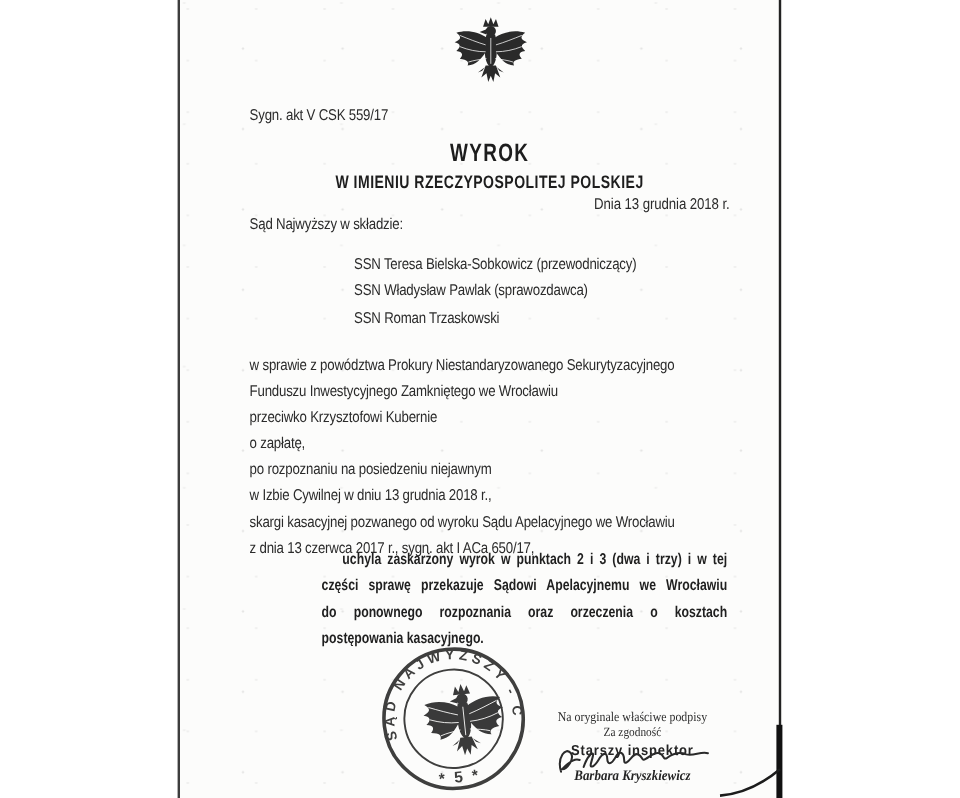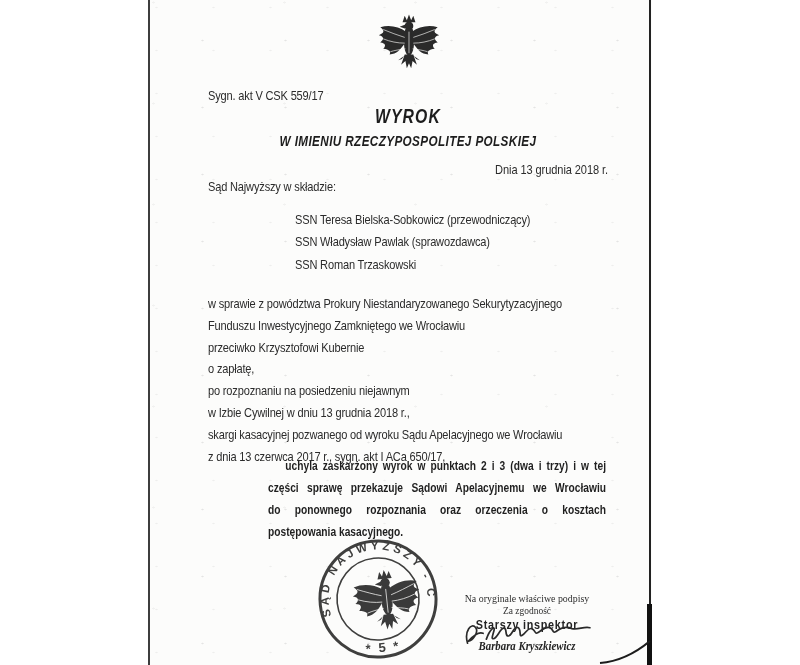--- a/index.html
+++ b/index.html
@@ -23,21 +23,21 @@
   .edge-left{position:absolute;left:148px;top:0;width:2px;height:665px;background:#3d3d3d;}
   .edge-right{position:absolute;left:649px;top:0;width:2px;height:665px;background:#222;}
   .edge-right-thick{position:absolute;left:647px;top:604px;width:5px;height:61px;background:#111;}
   .corner-curl{position:absolute;left:598px;top:638px;width:54px;height:27px;}
 
   
   .abs{position:absolute;}
   .cx{transform:scaleX(0.85);transform-origin:left top;}
   .txt{font-size:13px;letter-spacing:-0.2px;line-height:21.8px;white-space:nowrap;}
   .case-number{left:208px;top:85px;}
-  .headings{left:208px;top:0;width:400px;text-align:center;font-style:italic;}
+  .headings{left:208px;top:12px;width:400px;text-align:center;}
   .title{
     position:absolute;left:0;top:104px;width:400px;text-align:center;
     font-size:21px;font-weight:bold;letter-spacing:1.5px;color:#1d1d1d;
     transform:scaleX(0.75);transform-origin:center top;white-space:nowrap;
   }
   .subtitle{
     position:absolute;left:0;top:132px;width:400px;text-align:center;
     font-size:15px;font-weight:bold;letter-spacing:0.5px;color:#1d1d1d;
     transform:scaleX(0.78);transform-origin:center top;white-space:nowrap;
   }

